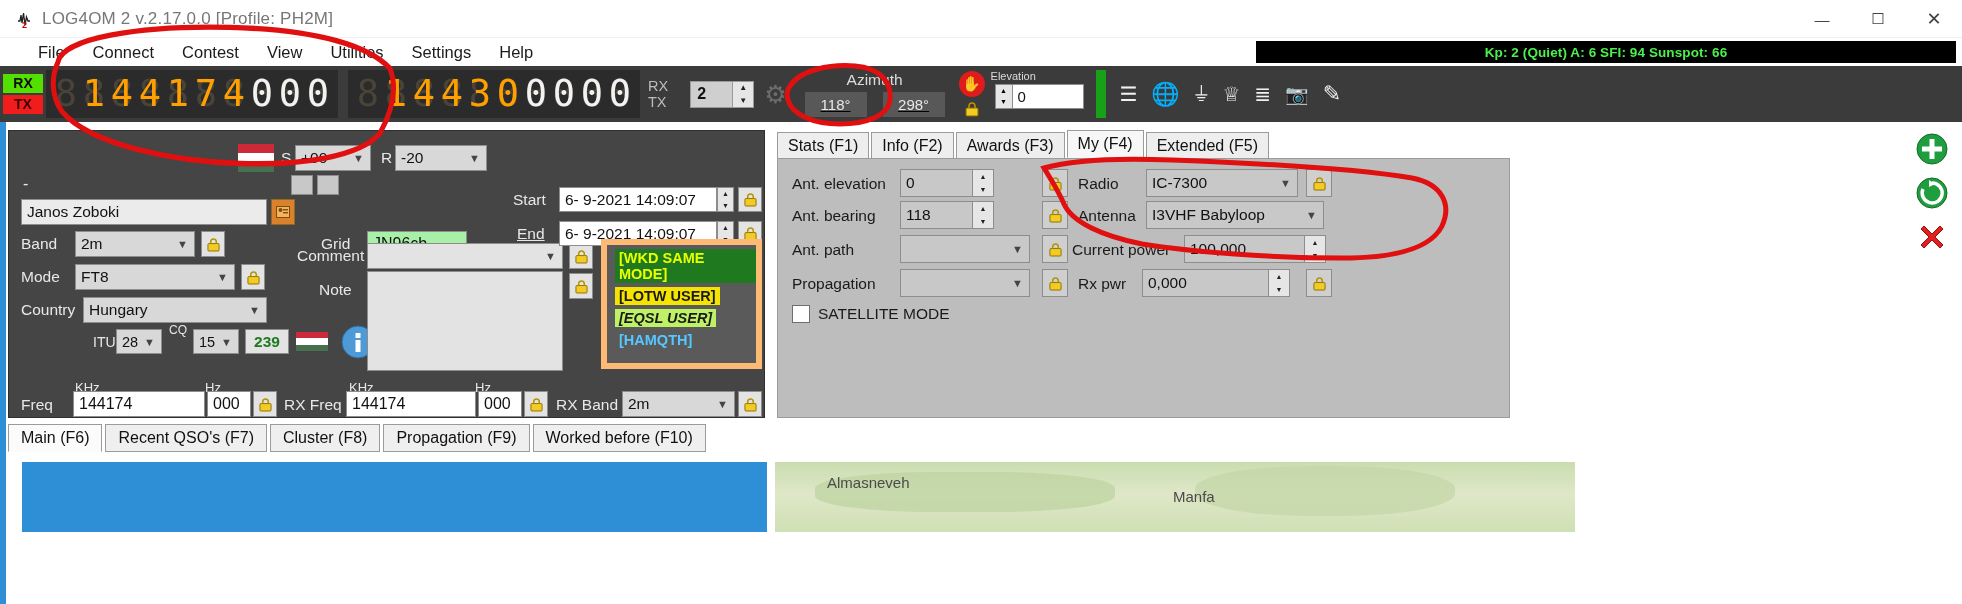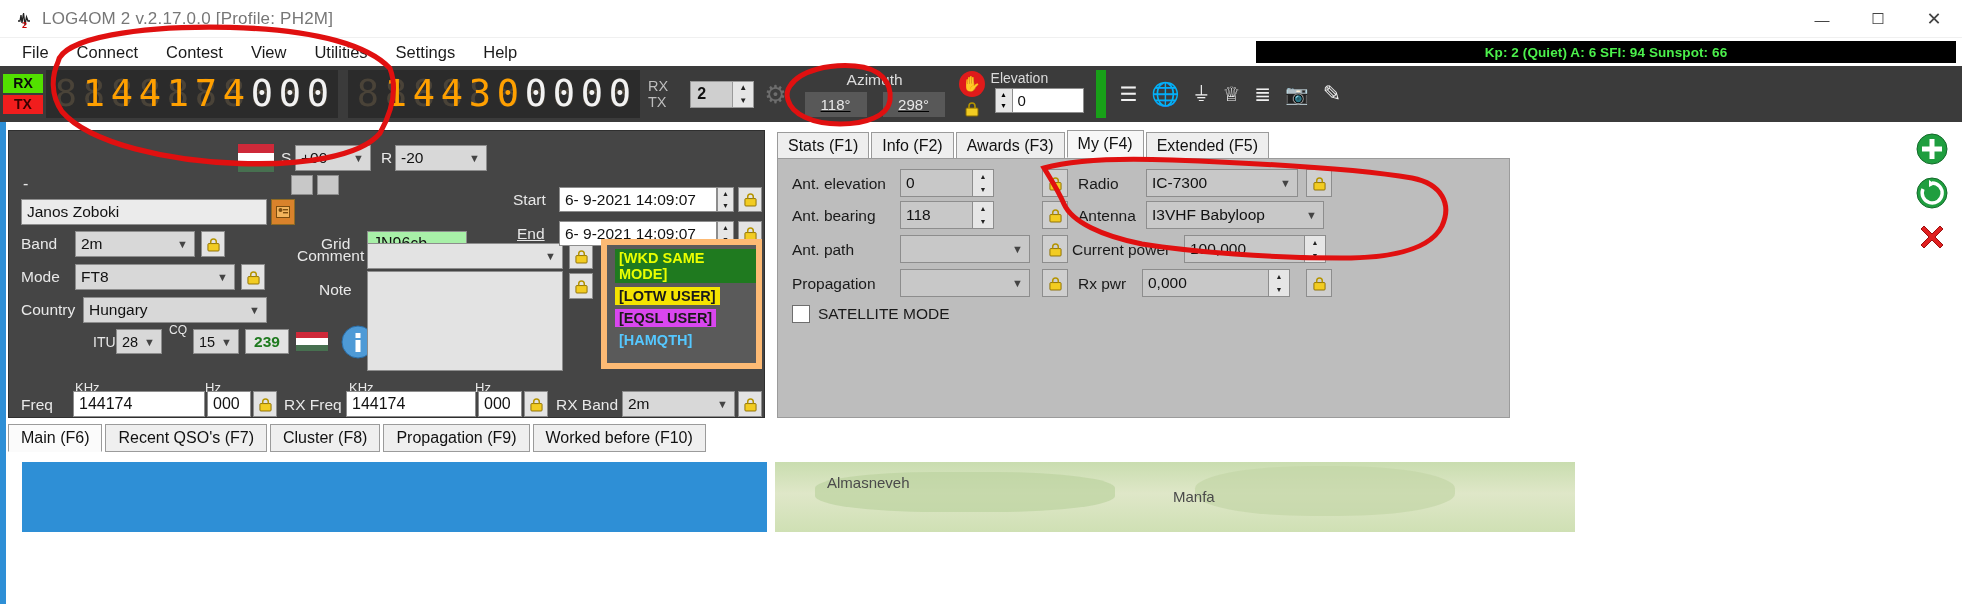--- a/index.html
+++ b/index.html
@@ -18,21 +18,21 @@
     border-bottom:1px solid #f0f0f0; position:relative;
   }
   .app-icon { width:30px; margin-left:12px; text-align:center; color:#c00; font-size:15px; font-weight:bold; line-height:1; }
   .app-icon svg { display:block; margin:0 auto; }
   .title-text { font-size:17px; color:#777; margin-left:0; letter-spacing:.2px; }
   .win-btns { position:absolute; right:0; top:0; height:38px; display:flex; }
   .win-btn { width:56px; height:38px; display:flex; align-items:center; justify-content:center; color:#444; font-size:15px; }
   .win-btn.close { font-size:18px; }
 
   
-  .menubar { height:28px; background:#ffffff; display:flex; align-items:center; padding-left:8px; position:relative; }
+  .menubar { height:28px; background:#ffffff; display:flex; align-items:center; padding-left:24px; position:relative; }
   .menu-item { font-size:16.5px; color:#1b1b1b; padding:2px 14px; }
 
   .space-wx {
     position:absolute; right:6px; top:3px; height:22px;
     background:#000; color:#4cf04c; font-size:13.5px; font-weight:bold;
     display:flex; align-items:center; justify-content:center; padding:0 14px;
     width:700px; letter-spacing:.1px;
   }
 
   
@@ -63,21 +63,21 @@
   .gear { margin-left:10px; align-self:center; color:#6d6d6d; font-size:25px; line-height:1; }
 
   .az-group { margin-left:18px; align-self:center; text-align:center; }
   .az-title { color:#dcdcdc; font-size:15.5px; margin-bottom:3px; }
   .az-vals { display:flex; gap:16px;text-decoration:underline; }
   .az-val { background:#585858; color:#e8e8e8; font-size:15px; width:62px; height:25px; display:flex; align-items:center; justify-content:center; }
 
   .el-group { margin-left:14px; align-self:center; display:flex; align-items:flex-start; }
   .hand-icon { width:26px; height:26px; border-radius:13px; background:#e01b1b; color:#fff; display:flex; align-items:center; justify-content:center; font-size:15px; margin-top:1px; }
   .el-right { margin-left:6px; }
-  .el-title { color:#dcdcdc; font-size:14px; margin-bottom:2px; }
+  .el-title { color:#dcdcdc; font-size:11px; margin-bottom:2px; }
   .el-row { display:flex; align-items:center; }
   .lock-ic { width:17px; height:19px; display:inline-flex; align-items:center; justify-content:center; }
   .el-input { margin-left:4px; display:flex; }
   .el-arrows { width:17px; height:25px; background:#e6e6e6; border:1px solid #8d8d8d; border-right:none; display:flex; flex-direction:column; }
   .el-arrows div { flex:1; display:flex; align-items:center; justify-content:center; font-size:7px; }
   .el-val { width:72px; height:25px; background:#fff; border:1px solid #8d8d8d; font-size:15px; color:#111; display:flex; align-items:center; padding-left:5px; }
 
   .green-bar { width:10px; background:#18a018; margin:4px 0 4px 12px; }
   .tool-icons { display:flex; align-items:center; gap:14px; margin-left:14px; color:#f0f0f0; font-size:23px; }
 
@@ -96,21 +96,21 @@
   .gfield { background:#d8d8d8; border:1px solid #8d8d8d; font-size:15.5px; color:#111; display:flex; align-items:center; padding:0 5px; }
   .sel { background:#d8d8d8; border:1px solid #8d8d8d; font-size:15.5px; color:#111; display:flex; align-items:center; padding:0 5px; position:relative; }
   .sel .chev { position:absolute; right:6px; top:50%; transform:translateY(-50%); font-size:11px; color:#444; }
   .flagHU { background:linear-gradient(#ce2939 0 33.3%, #ffffff 33.3% 66.6%, #477050 66.6% 100%); border:1px solid #444; }
 
   .abs { position:absolute; }
 
   .badge { font-size:14.5px; font-weight:bold; padding:1px 4px; display:inline-block; }
   .badge-wkd { background:#1f7a1f; color:#eaff00; }
   .badge-lotw { background:#f5e400; color:#1a1a1a; }
-  .badge-eqsl { background:#d946ef; color:#1a1a1a; }
+  .badge-eqsl { background:#bef264; color:#1a1a1a;font-style:italic; }
   .badge-hamqth { color:#55c8ff; background:transparent; }
 
   .spin-sm { width:17px; background:#e6e6e6; border:1px solid #8d8d8d; display:flex; flex-direction:column; }
   .spin-sm div { flex:1; display:flex; align-items:center; justify-content:center; font-size:7px; color:#222; }
 
   
   .right-panel { position:absolute; left:773px; top:8px; width:737px; height:288px; }
   .tabs { display:flex; align-items:flex-end; height:28px; gap:2px; padding-left:4px; }
   .tab { background:#eeeeee; border:1px solid #9b9b9b; border-bottom:none; font-size:16px; color:#111; padding:2px 10px; height:26px; display:flex; align-items:center; }
   .tab.active { background:#f7f7f7; height:28px; border-bottom:1px solid #f7f7f7; }

